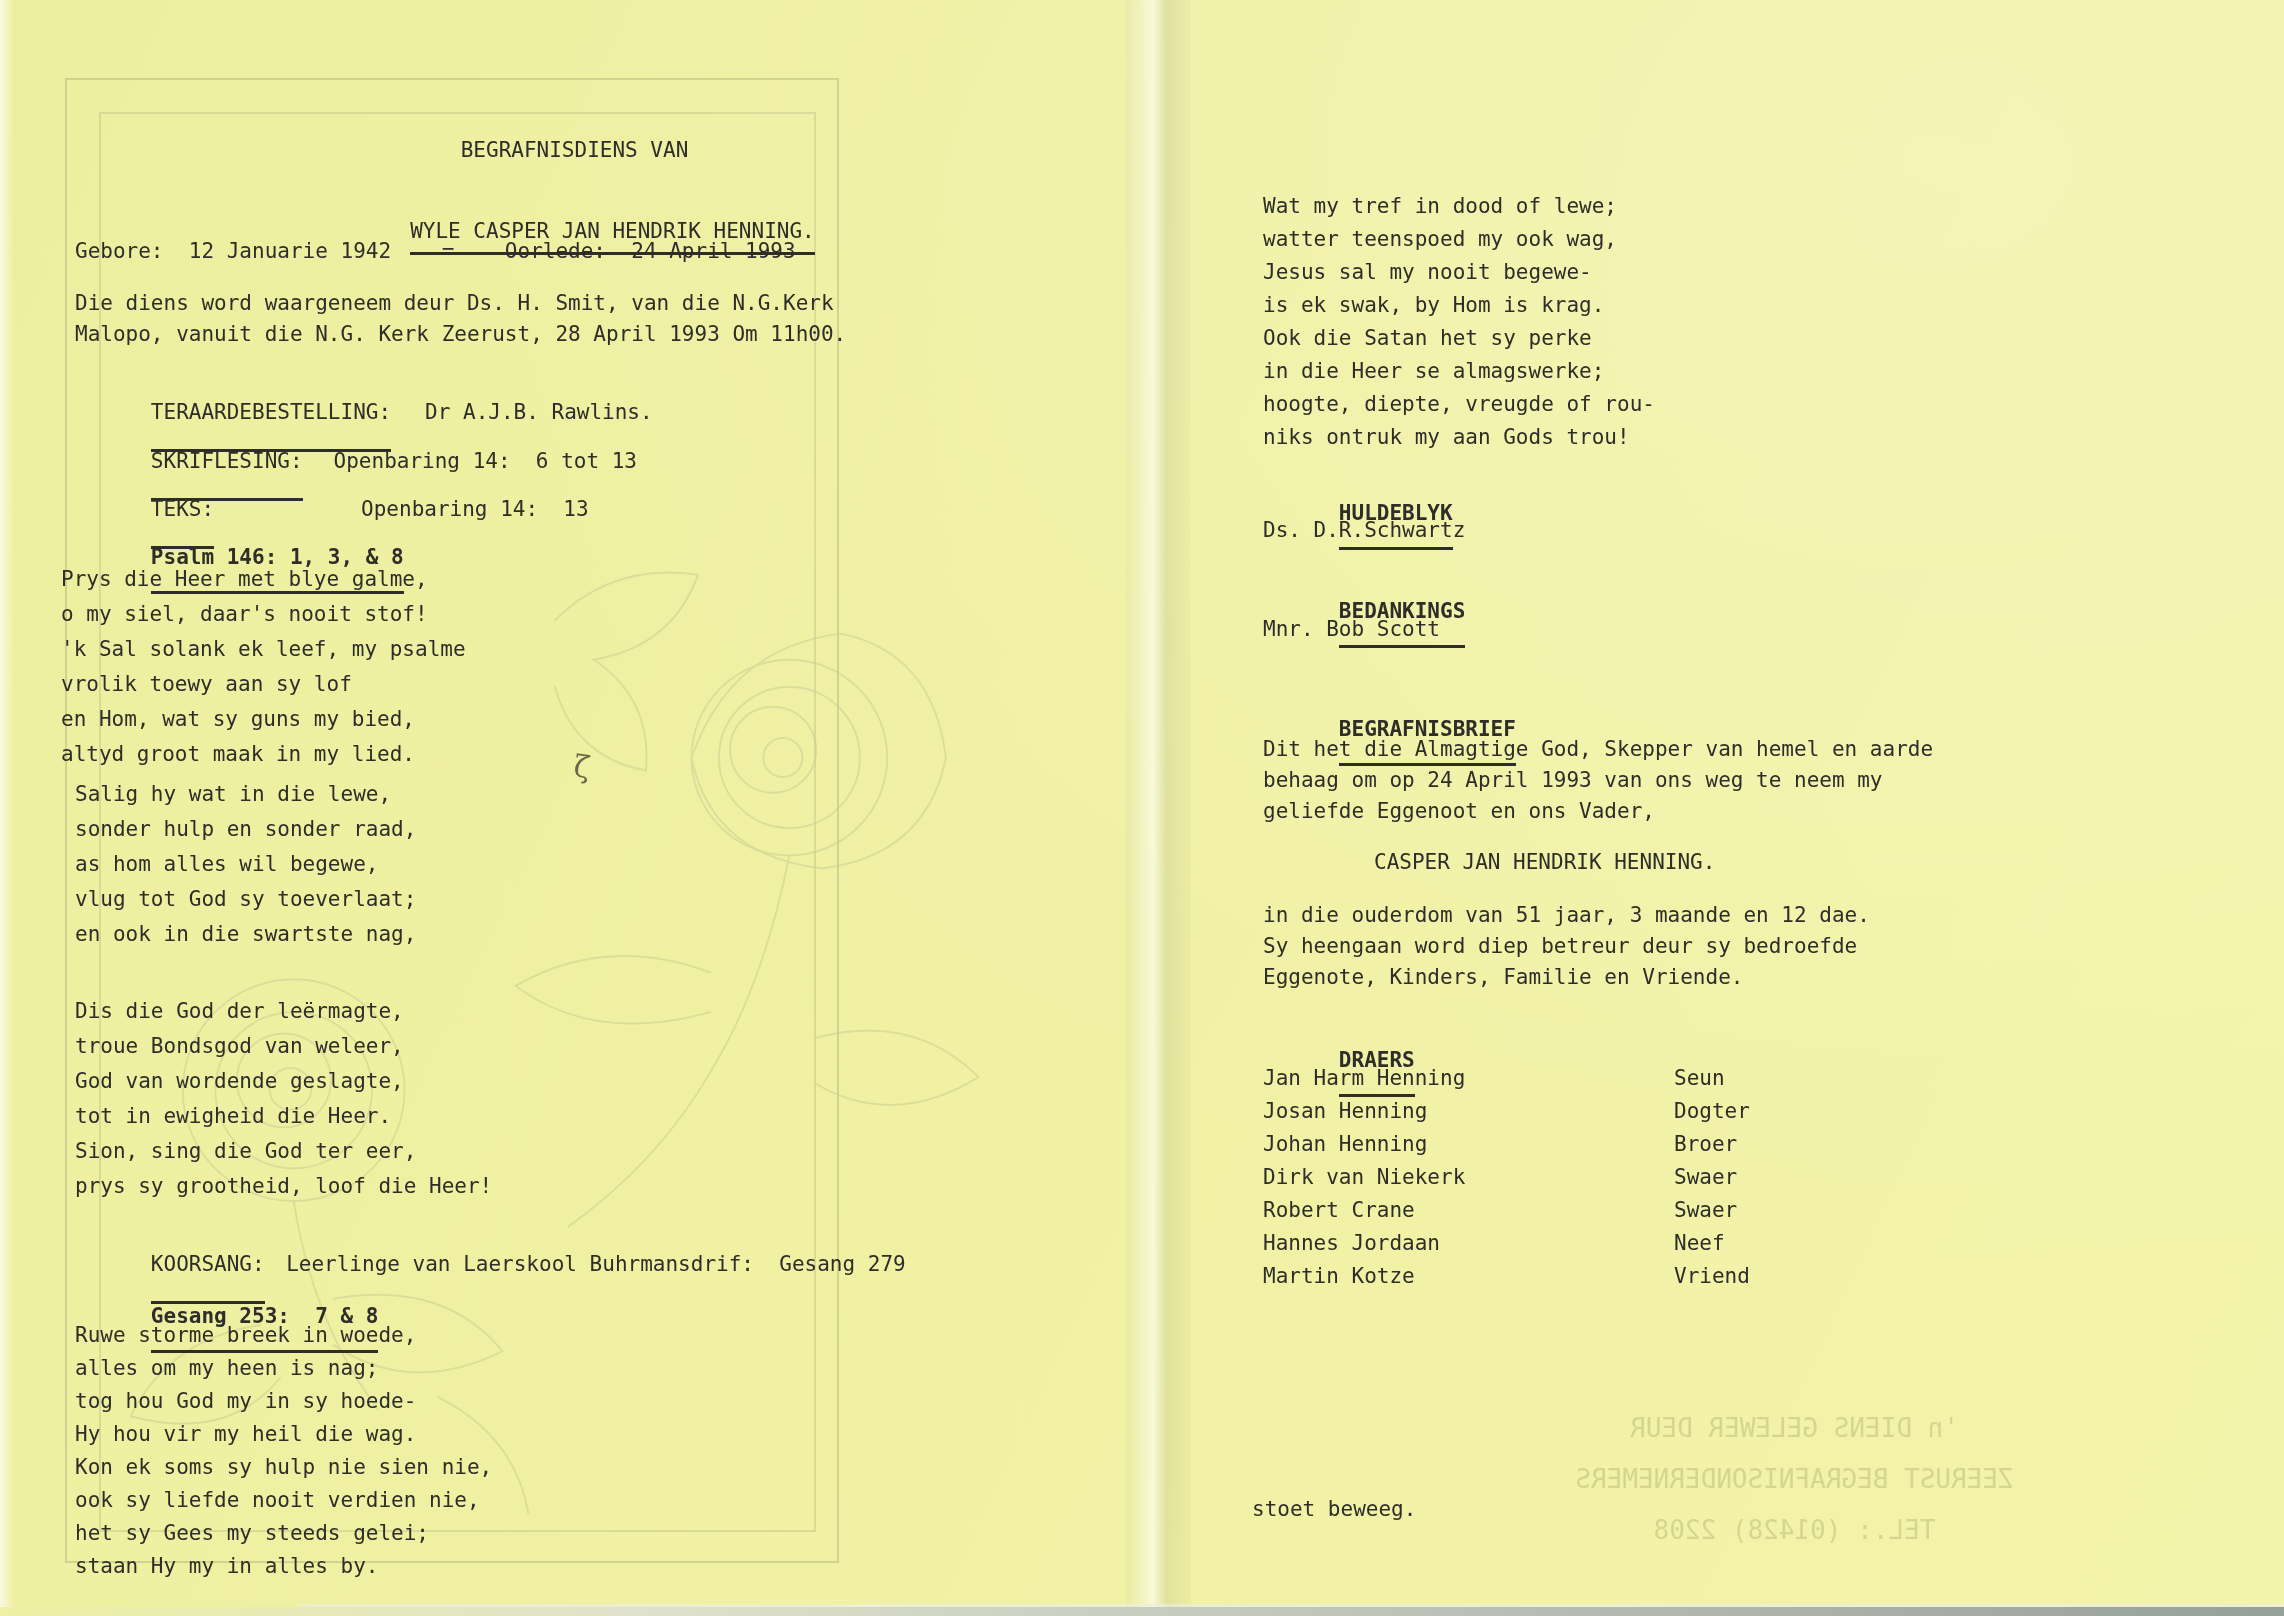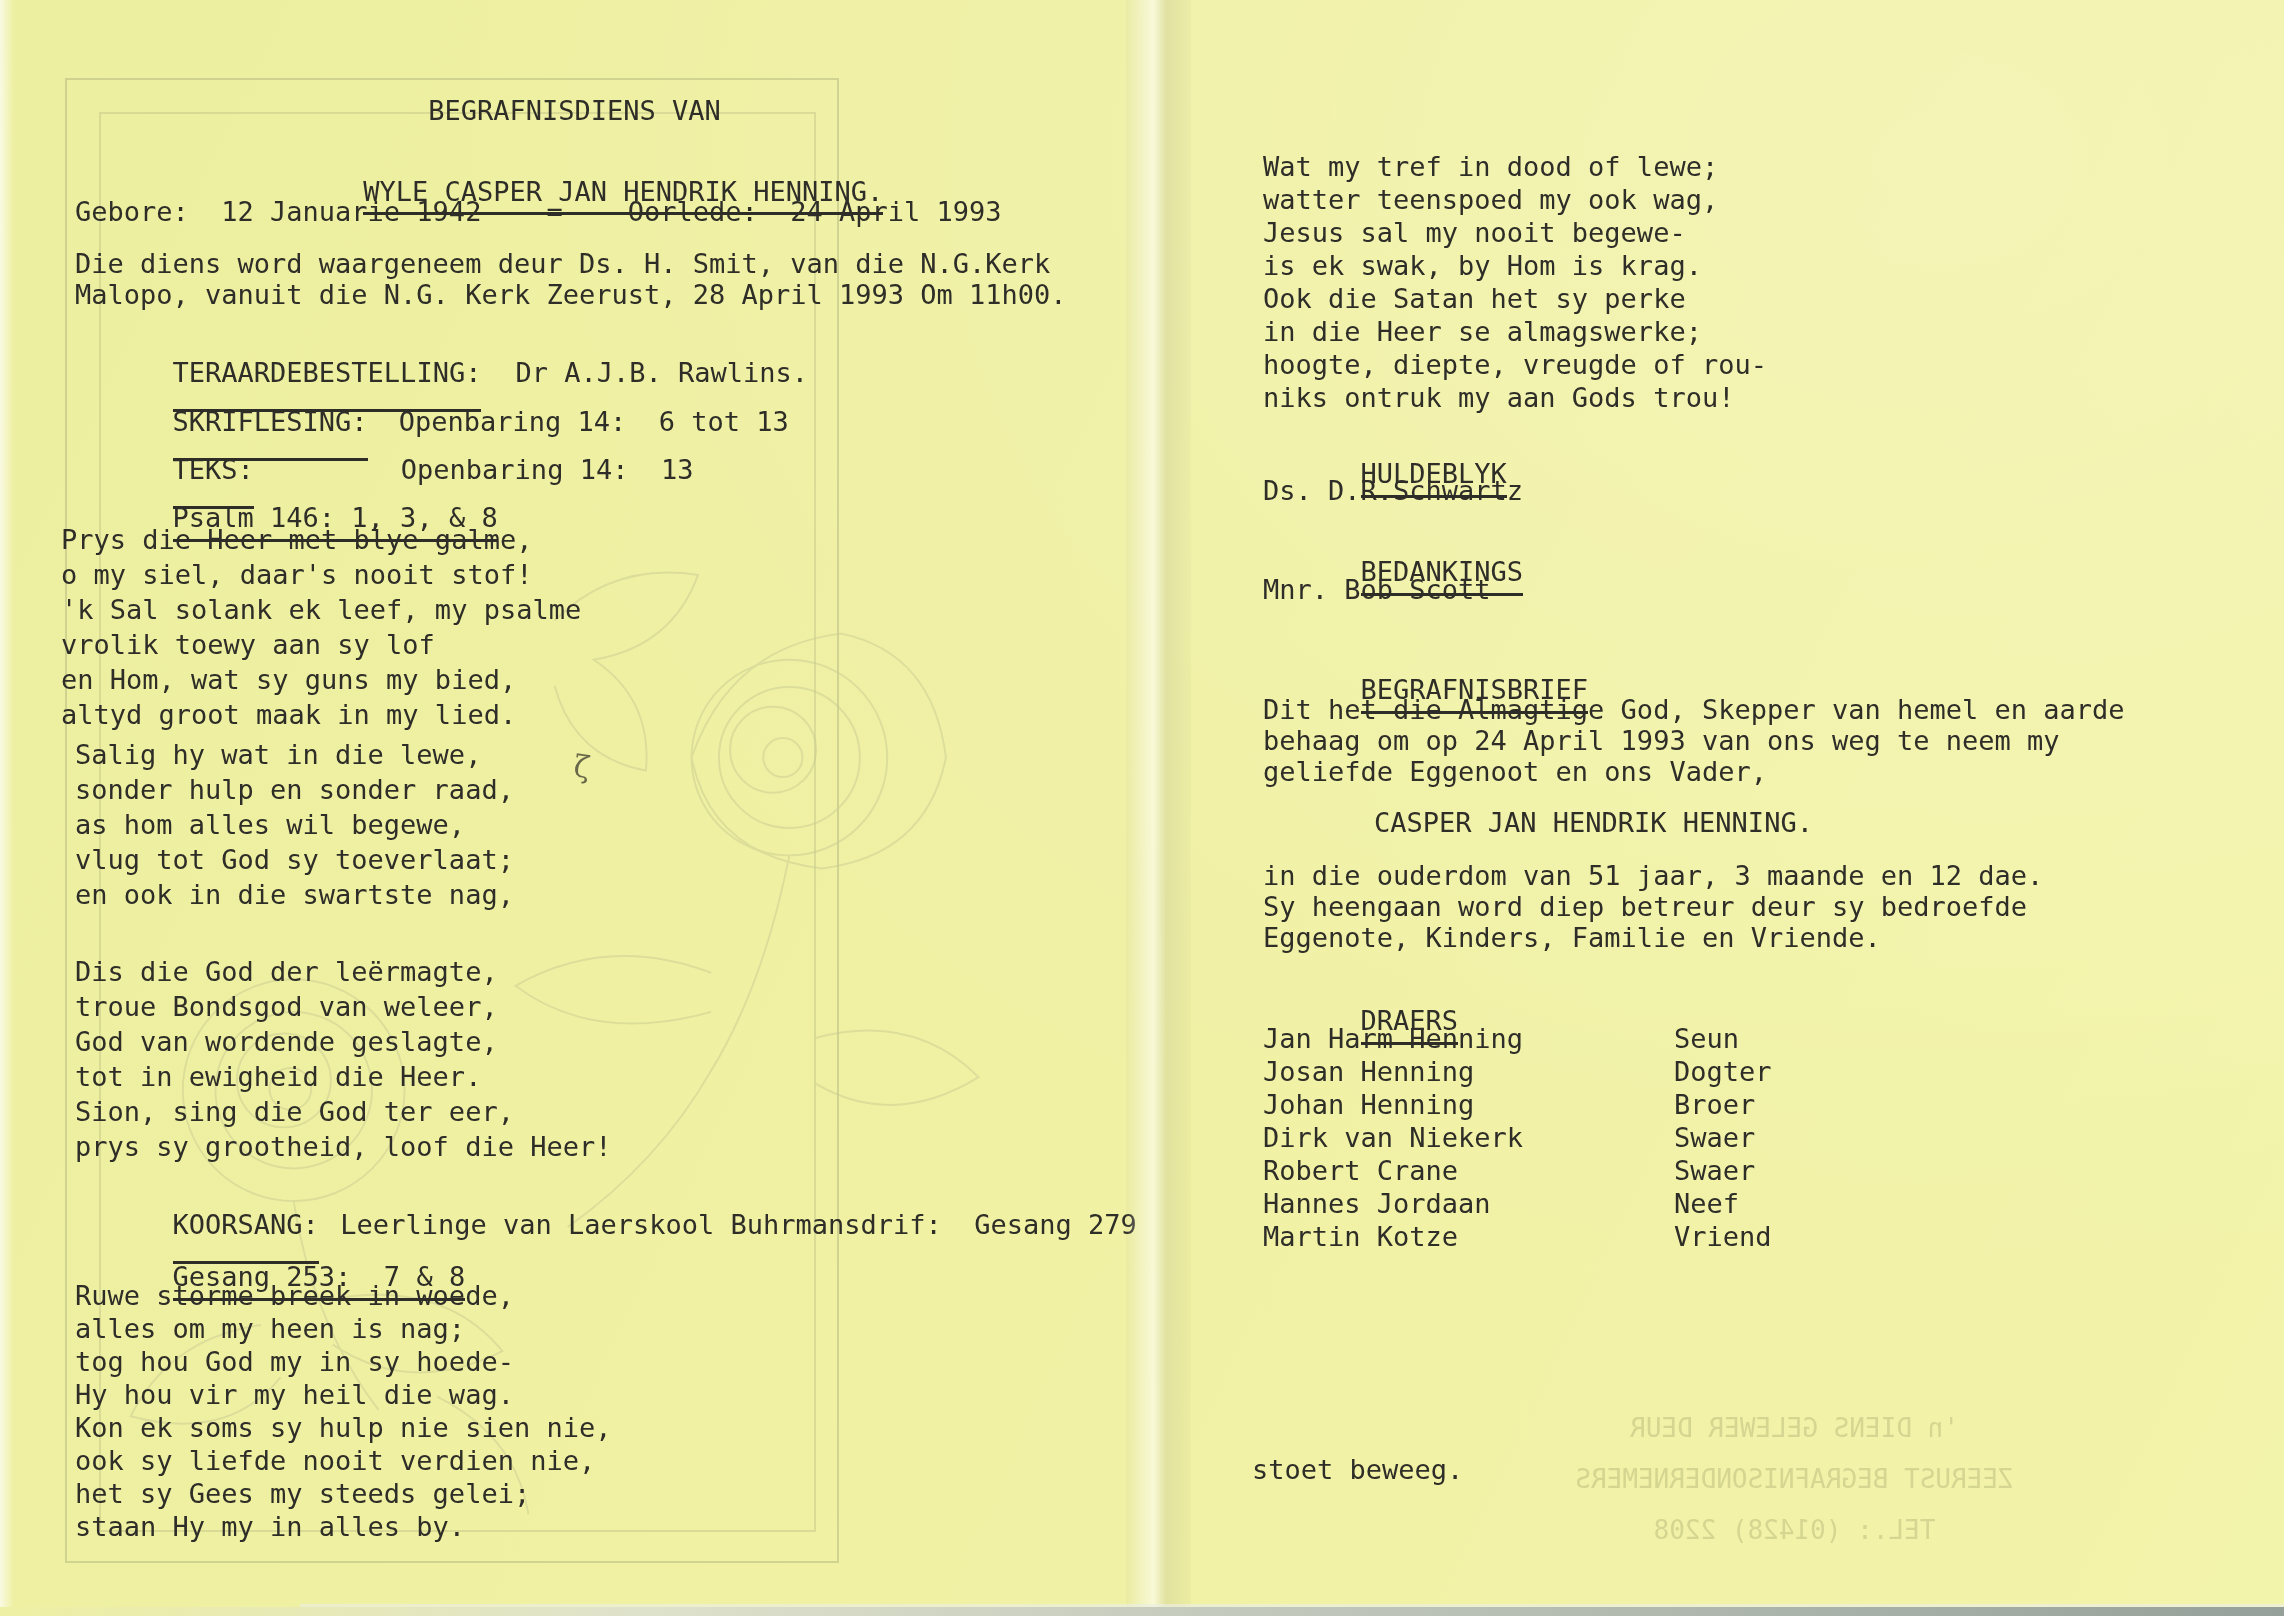--- a/index.html
+++ b/index.html
@@ -4,23 +4,23 @@
 <style>
   html,body{margin:0;padding:0;background:#777;}
   .sheet{
     position:relative;width:2284px;height:1616px;overflow:hidden;
     background:
       radial-gradient(ellipse at 85% 10%, rgba(255,255,255,0.18), rgba(255,255,255,0) 55%),
       linear-gradient(115deg,#edefa0 0%,#f0f1a3 50%,#f3f4ab 100%);
     font-family:"DejaVu Sans Mono","Liberation Mono",monospace;
     color:#2e2d28;
   }
-  .t{position:absolute;font-size:27px;line-height:31px;white-space:pre;}
+  .t{position:absolute;font-size:21px;line-height:31px;white-space:pre;margin-top:40px;}
   .center-left{left:0;width:1149px;text-align:center;}
-  .u{display:inline-block;border-bottom:3.3px solid currentColor;padding-bottom:6px;}
+  .u{display:inline-block;border-bottom:3.3px solid currentColor;padding-bottom:18px;font-weight:bold;}
   .u2{display:inline-block;border-bottom:3.9px solid currentColor;padding-bottom:4.6px;}
   .lbl{display:inline-block;border-bottom:3.3px solid currentColor;padding-bottom:21px;white-space:pre;}
   .rest{display:inline-block;white-space:pre;}
   .stanza .line{white-space:pre;}
   .lh53 .line{height:35px;line-height:35px;}
   .lh51 .line{height:33px;line-height:33px;}
   .lh50 .line{height:33px;line-height:33px;}
   .lh48 .line{height:31px;line-height:31px;}
   .frame-outer{position:absolute;left:65px;top:78px;width:770px;height:1481px;
     border:2.6px solid rgba(178,181,125,0.5);pointer-events:none;}

